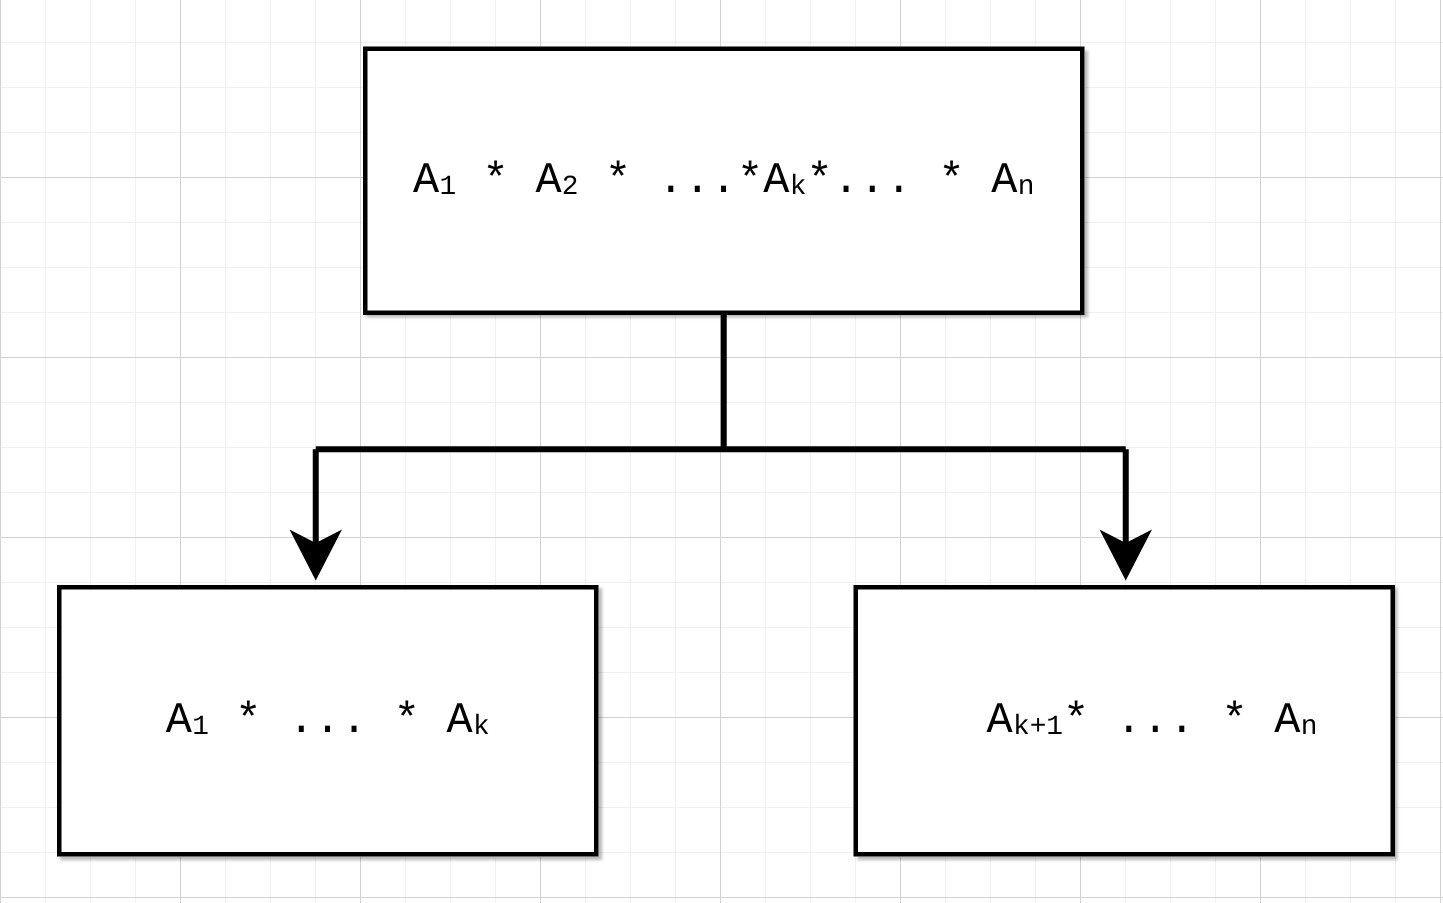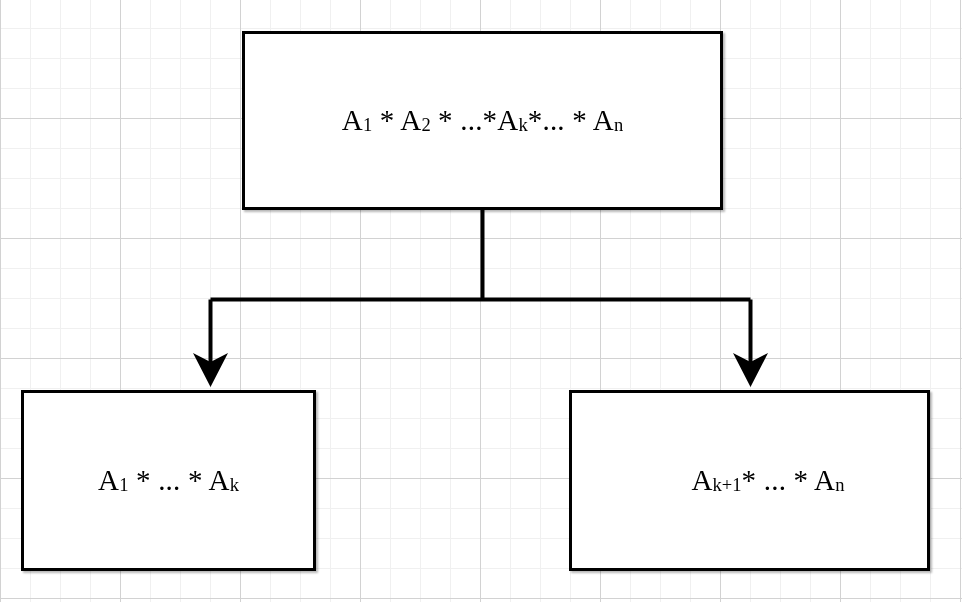--- a/index.html
+++ b/index.html
@@ -49,21 +49,21 @@
     background: #ffffff;
     border: 3px solid #000000;
     box-shadow: 2px 2px 2px rgba(0,0,0,0.28);
     display: flex;
     align-items: center;
     justify-content: center;
     z-index: 3;
   }
   .node-label {
     color: #000000;
-    font-family: Liberation Serif, serif;
+    font-family: Liberation Mono, monospace;
     font-size: 29px;
     font-weight: 400;
     line-height: 1.1;
     letter-spacing: 0.2px;
     white-space: nowrap;
     text-align: center;
   }
   .node-label sub {
     font-size: 0.64em;
     vertical-align: baseline;
@@ -72,23 +72,23 @@
     letter-spacing: 0;
   }
 
   #node-root {
     left: 242px;
     top: 31px;
     width: 481px;
     height: 179px;
   }
   #node-left {
-    left: 21px;
+    left: 38px;
     top: 390px;
-    width: 295px;
+    width: 361px;
     height: 181px;
   }
   #node-right {
     left: 569px;
     top: 390px;
     width: 361px;
     height: 181px;
     padding-left: 37px;
   }
 </style>

